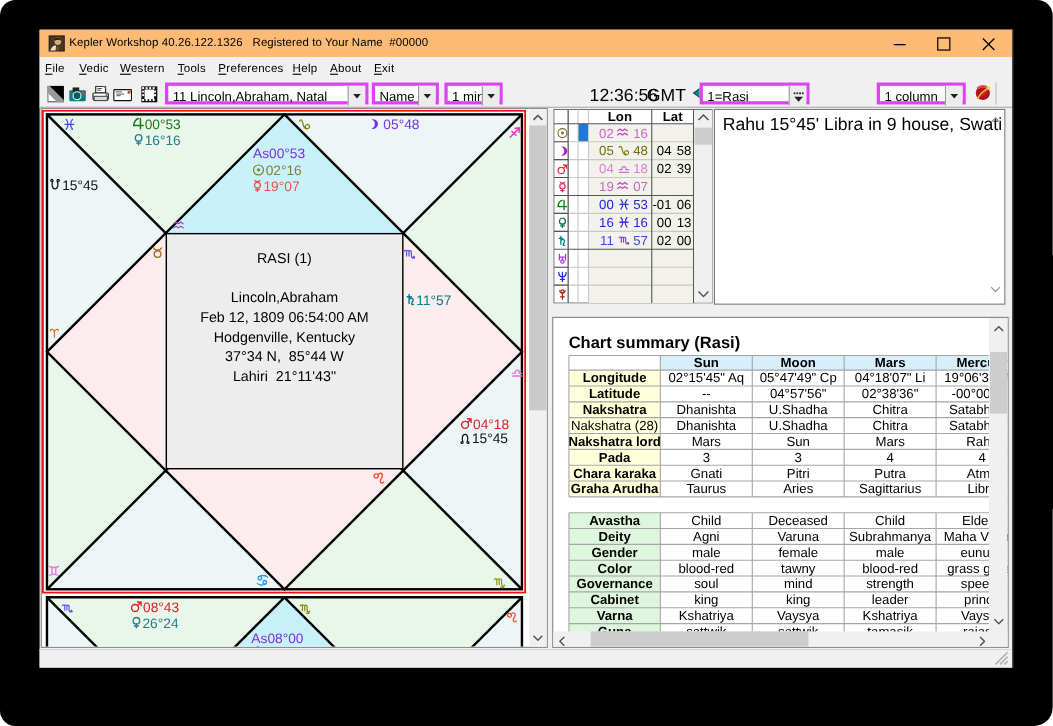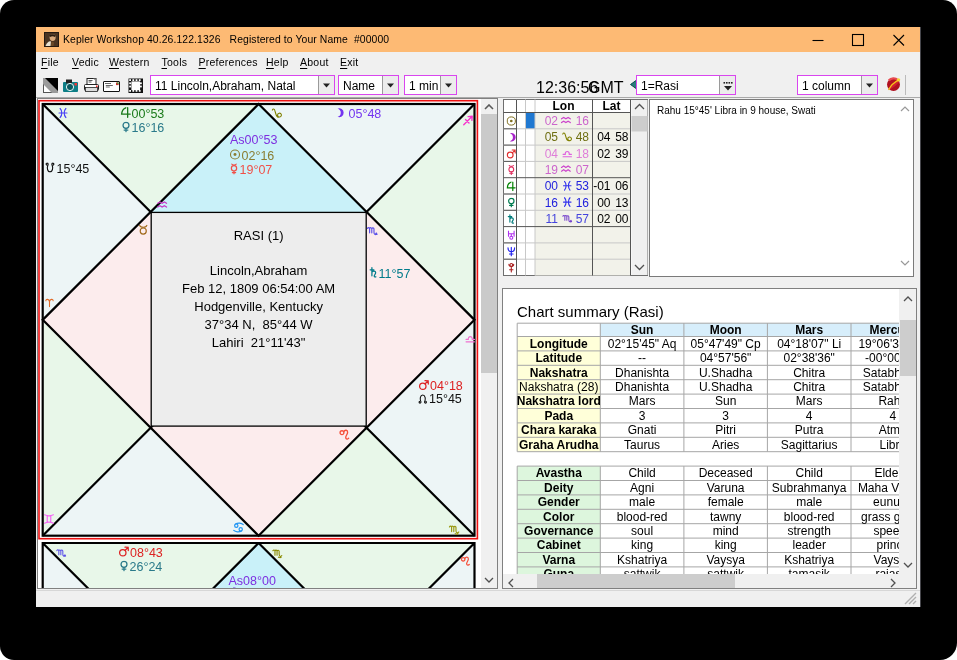--- a/index.html
+++ b/index.html
@@ -4,21 +4,21 @@
 *{box-sizing:border-box}
 body{font-family:"Liberation Sans",sans-serif}
 #canvas{position:absolute;left:0;top:0;width:957px;height:660px;background:#000;border-radius:14px 14px 17px 14px}
 #win{position:absolute;left:36px;top:27px;width:885px;height:580px;background:#f0f0f0;border-right:1px solid #46464b;border-bottom:1px solid #46464b}
 #title{position:absolute;left:0;top:0;width:100%;height:25px;background:#fdba74}
 #title .txt{position:absolute;left:27px;top:7px;font-size:10.4px;letter-spacing:0.1px;color:#000;white-space:pre}
 #menu{position:absolute;left:0;top:25px;width:100%;height:20px;background:#f0f0f0;font-size:10.5px;letter-spacing:0.25px;color:#000}
 #menu i{font-style:normal;position:absolute;top:4px}
 #menu u{text-decoration:underline;text-underline-offset:2px}
 #tool{position:absolute;left:0;top:45px;width:100%;height:26px;background:#f0f0f0;border-bottom:1px solid #a9a9a9}
-.combo{position:absolute;top:48px;height:20px;background:#fff;border:1px solid #d946ef;font-size:12px;color:#000}
+.combo{position:absolute;top:48px;height:20px;background:#fff;border:3px solid #d946ef;font-size:12px;color:#000}
 .combo .ct{position:absolute;left:4px;top:2.5px;white-space:nowrap}
 .combo .ar{position:absolute;right:0;top:0;width:16px;height:18px;background:#ececec;border-left:1px solid #9a9a9a}
 .combo .ar svg{position:absolute;left:3px;top:5px}
 .tlab{position:absolute;top:52px;font-size:16px;color:#000}
 .chev{position:absolute}
 #status{position:absolute;left:0;top:563px;width:100%;height:17px;background:#f0f0f0;border-top:1px solid #d7d7d7}
 </style></head><body>
 <svg width="0" height="0" style="position:absolute">
 <defs>
 <symbol id="zsun" viewBox="0 0 10 10">
@@ -406,31 +406,31 @@
     <use href="#zpi" x="562" y="180.5" width="10.5" height="10.5" color="#3333ee"></use>
     <use href="#zpi" x="562" y="196.8" width="10.5" height="10.5" color="#3333ee"></use>
     <use href="#zsc" x="562" y="213.1" width="10.5" height="10.5" color="#7744cc"></use>
     <rect x="631.5" y="100" width="16" height="175" fill="#f0f0f0"></rect>
     <path d="M635,109 L639.5,104.5 L644,109" fill="none" stroke="#505050" stroke-width="1.3"></path>
     <rect x="631.5" y="116" width="16" height="15.5" fill="#cdcdcd"></rect>
     <path d="M635,265 L639.5,269.5 L644,265" fill="none" stroke="#505050" stroke-width="1.3"></path>
   </svg>
 
   <div id="msg" style="position:absolute;left:613px;top:72px;width:265px;height:178px;background:#fff;border:1px solid #7a7a7a">
-    <span style="position:absolute;left:7px;top:5px;font-size:10px;color:#000">Rahu 15°45' Libra in 9 house, Swati</span>
+    <span style="position:absolute;left:7px;top:5px;font-size:16px;color:#000">Rahu 15°45' Libra in 9 house, Swati</span>
     <svg class="chev" style="right:3px;top:6px" width="10" height="6">
         <path d="M1,5 L5,1 L9,5" fill="none" stroke="#999" stroke-width="1.2"></path>
       </svg>
     <svg class="chev" style="right:3px;top:160px" width="10" height="6">
         <path d="M1,1 L5,5 L9,1" fill="none" stroke="#999" stroke-width="1.2"></path>
       </svg>
   </div>
 
   <div id="sum" style="position:absolute;left:466px;top:261px;width:415px;height:301px;background:#fff;border:1px solid #808080;overflow:hidden">
-    <div style="position:absolute;left:14px;top:14px;font-size:15px;font-weight:normal;color:#000">Chart summary (Rasi)</div>
+    <div style="position:absolute;left:14px;top:14px;font-size:15px;font-weight:bold;color:#000">Chart summary (Rasi)</div>
     <svg style="position:absolute;left:0;top:0" width="415" height="299" viewBox="503 289 415 299" font-size="12">
       <rect x="600.3" y="323.2" width="334.3" height="13.3" fill="#d7eefb"></rect>
       <rect x="517.2" y="336.5" width="83.1" height="14.4" fill="#ffffd9"></rect>
       <rect x="517.2" y="350.9" width="83.1" height="14.4" fill="#ffffd9"></rect>
       <rect x="517.2" y="365.3" width="83.1" height="14.4" fill="#ffffd9"></rect>
       <rect x="517.2" y="379.7" width="83.1" height="14.4" fill="#ffffd9"></rect>
       <rect x="517.2" y="394.1" width="83.1" height="14.4" fill="#ffffd9"></rect>
       <rect x="517.2" y="408.5" width="83.1" height="14.4" fill="#ffffd9"></rect>
       <rect x="517.2" y="422.9" width="83.1" height="14.4" fill="#ffffd9"></rect>
       <rect x="517.2" y="437.3" width="83.1" height="14.4" fill="#ffffd9"></rect>

